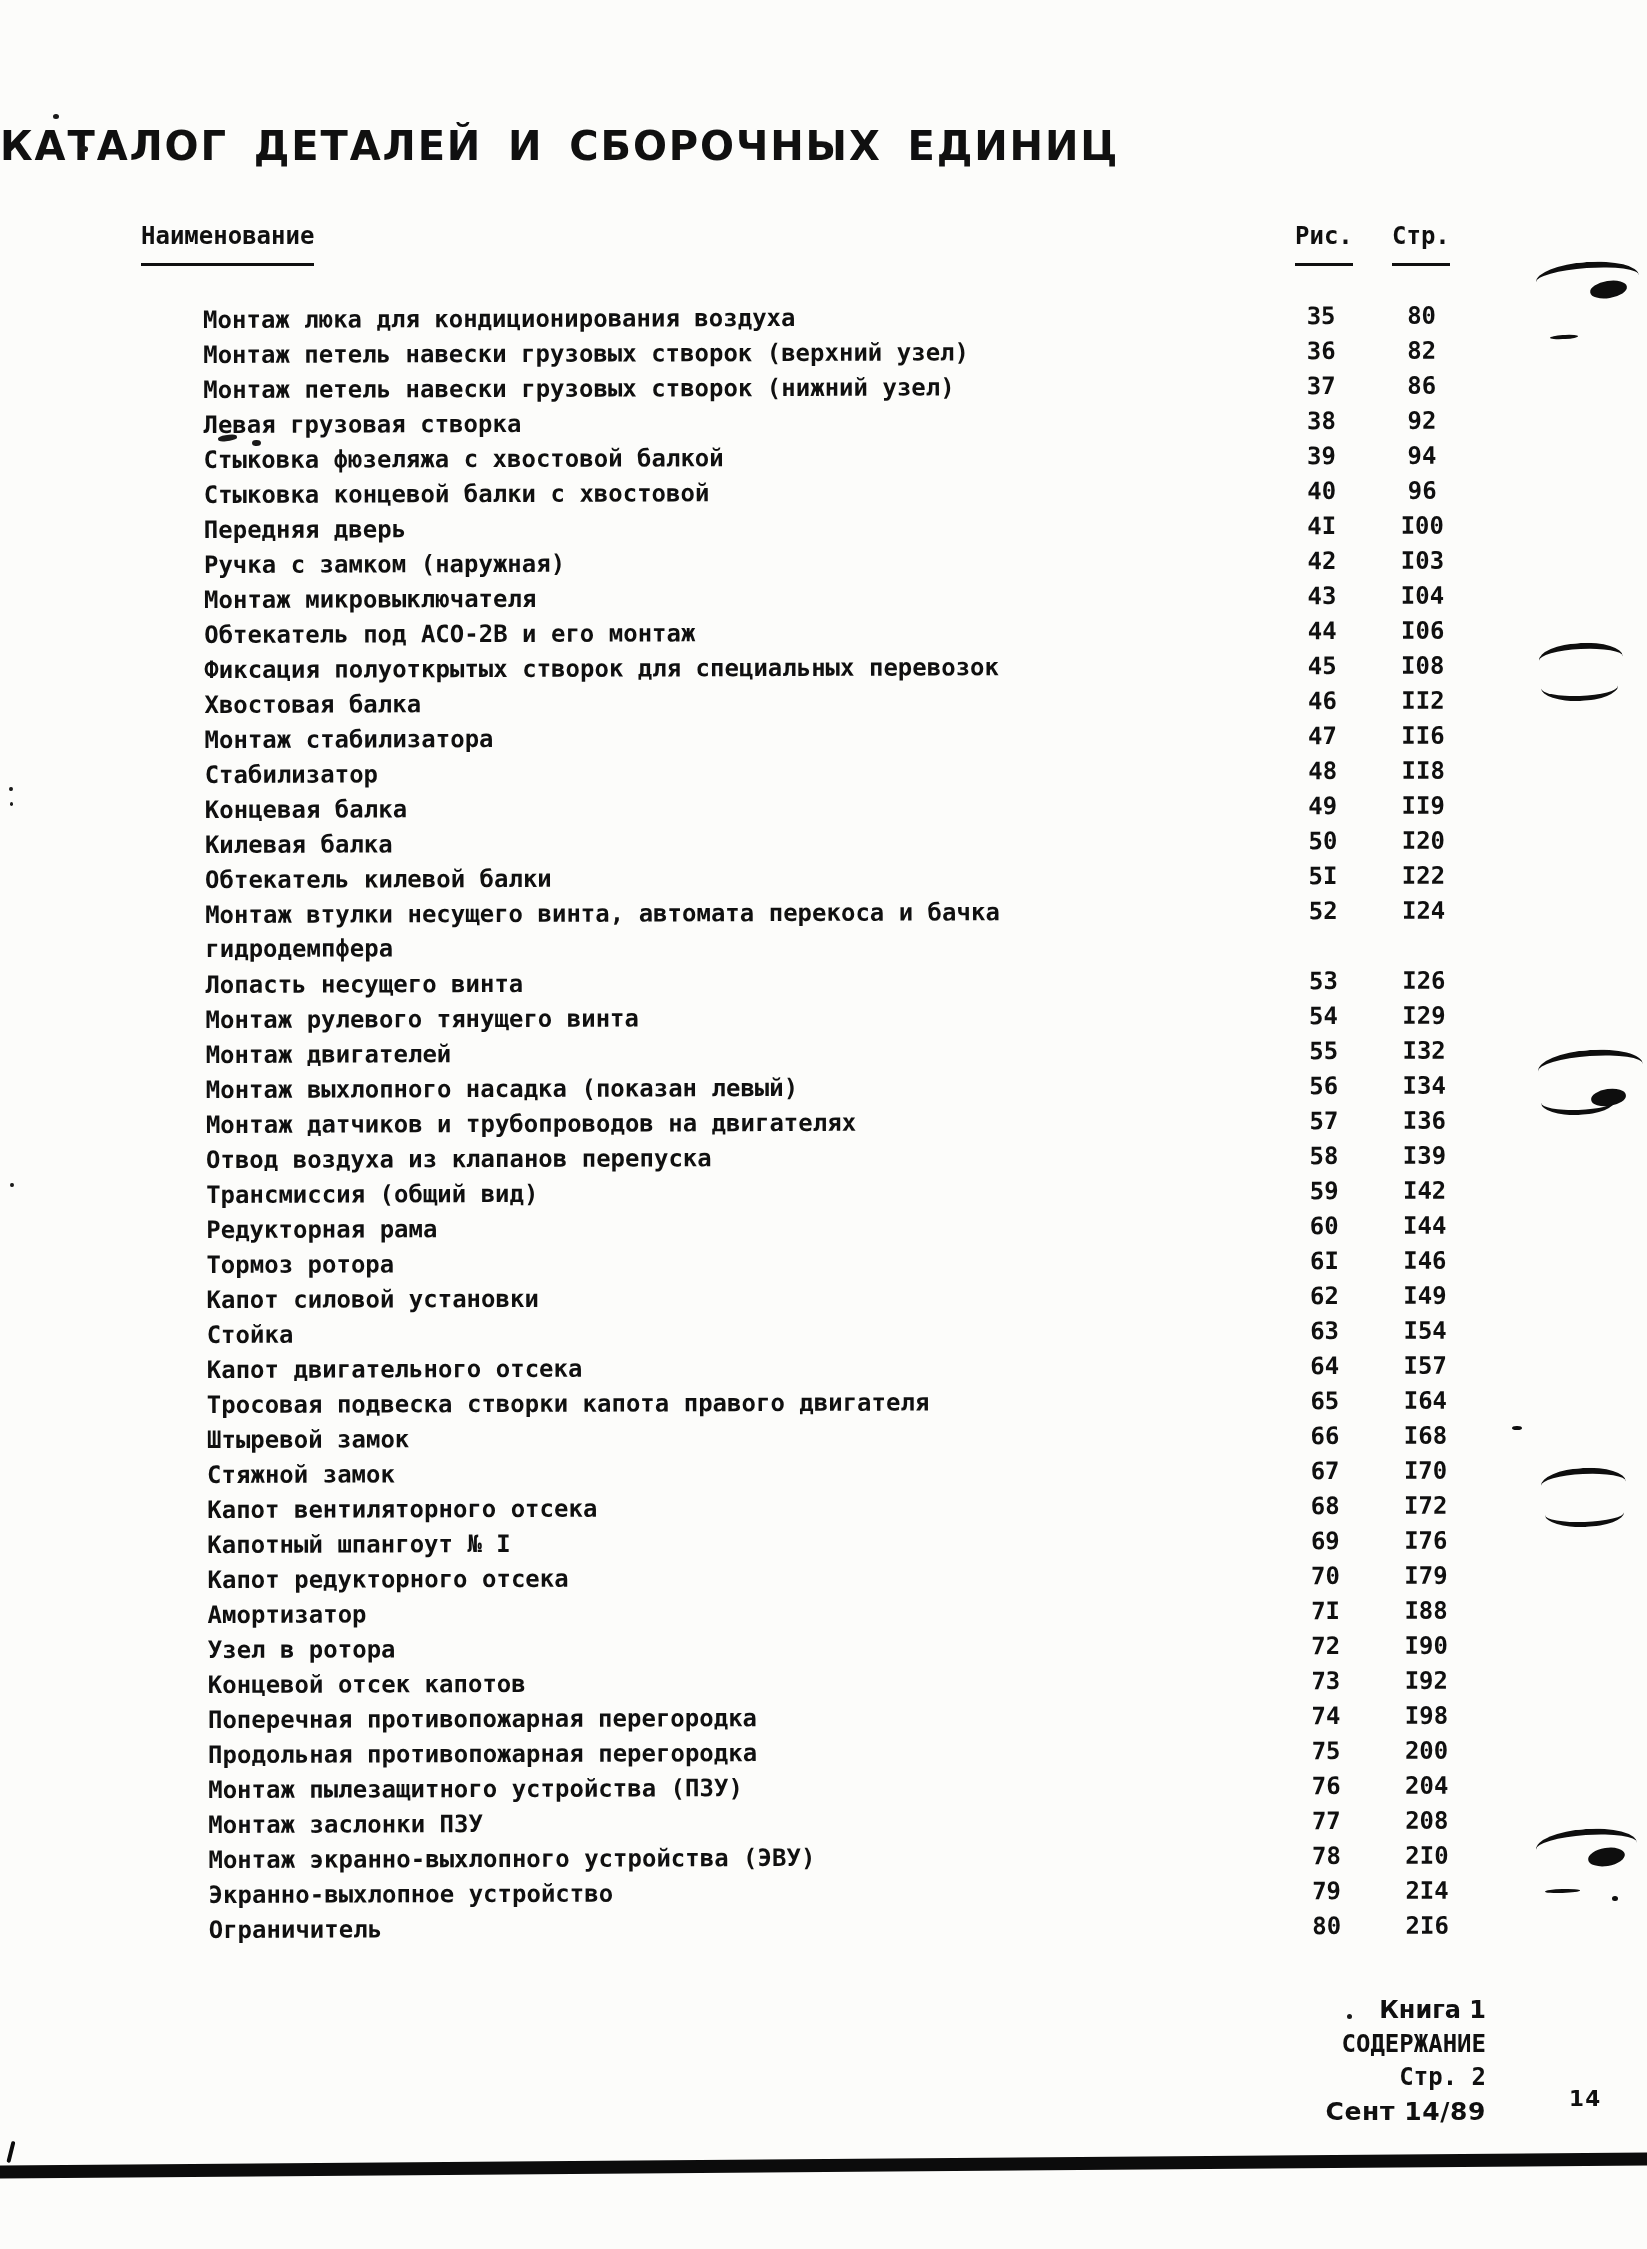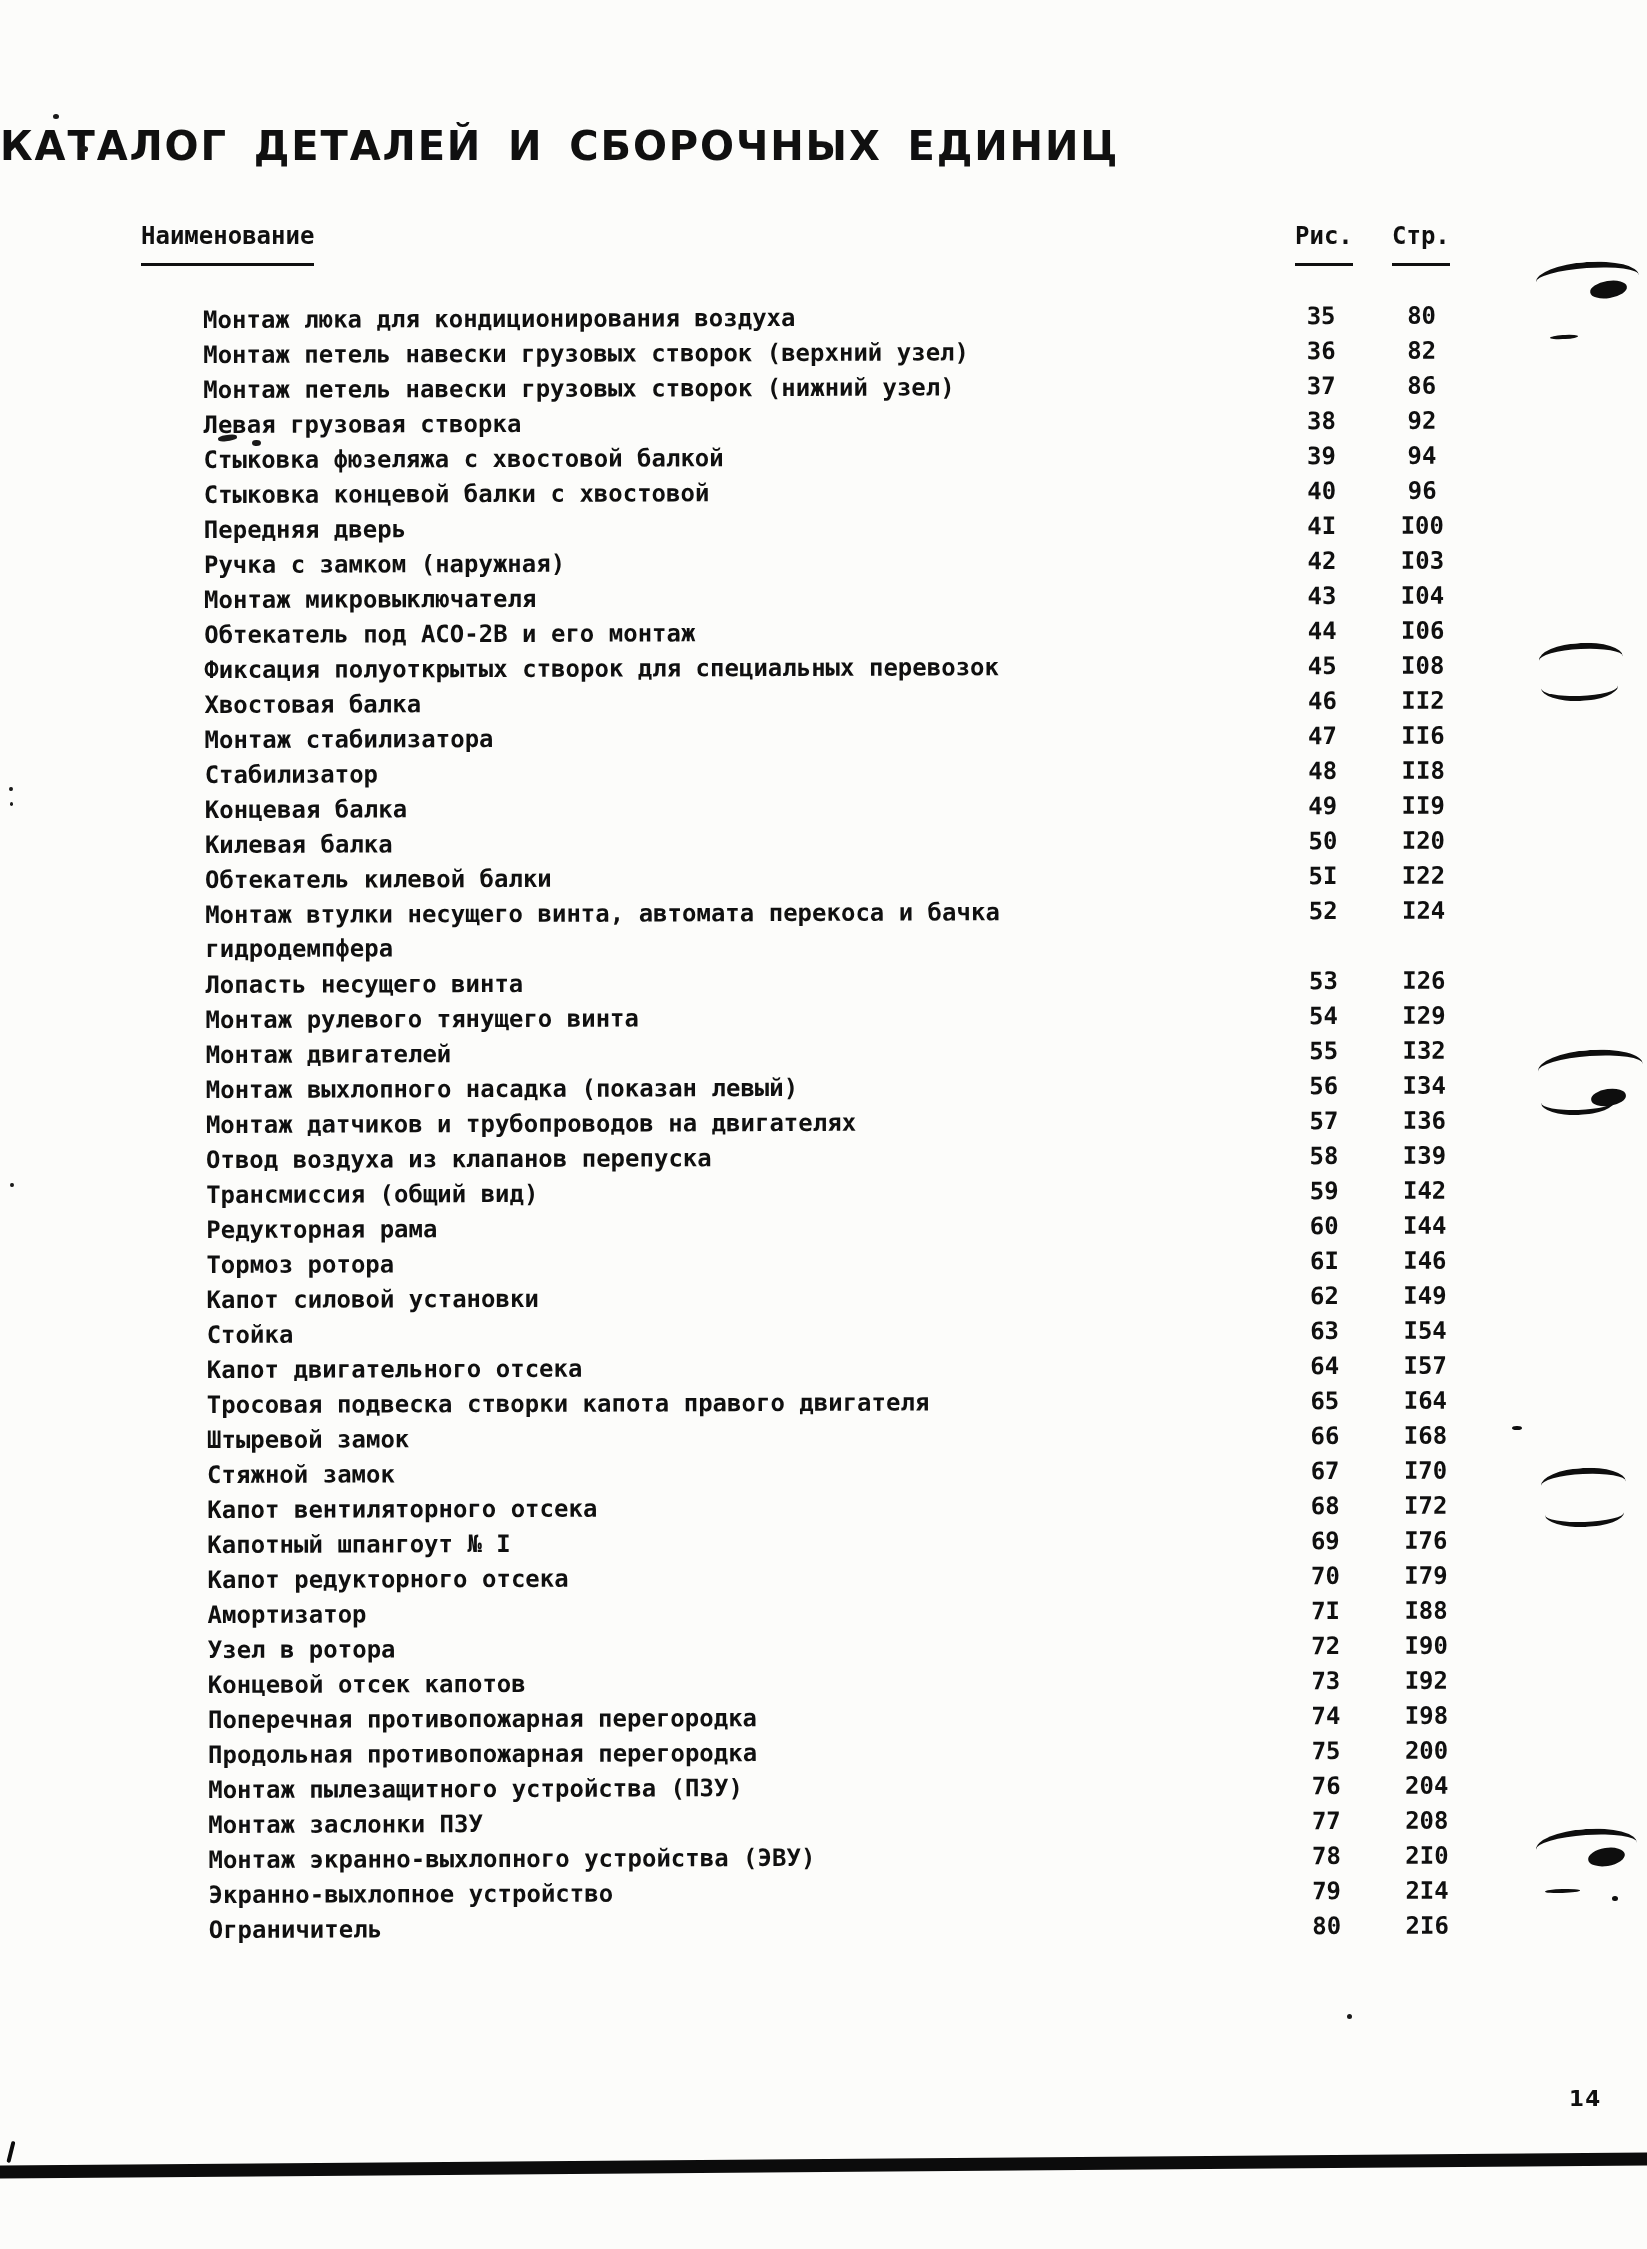--- a/index.html
+++ b/index.html
@@ -303,20 +303,26 @@
         <div class="c-fig">79</div>
         <div class="c-page">2I4</div>
       </div>
       <div class="row">
         <div class="c-name">Ограничитель</div>
         <div class="c-fig">80</div>
         <div class="c-page">2I6</div>
       </div>
     </div>
 
+  <div class="footer">
+    <div class="f-book">Книга 1</div>
+    <div class="f-section">СОДЕРЖАНИЕ</div>
+    <div class="f-page">Стр. 2</div>
+    <div class="f-date">Сент 14/89</div>
+  </div>
 
   <div class="sheet-num">14</div>
 
   <div class="bottom-line"></div>
   <div class="bottom-hook"></div>
 
   <div class="arc t" style="left:1536px;top:262px;width:103px;height:27px;transform:rotate(-4deg);"></div>
   <div class="blob" style="left:1590px;top:281px;width:37px;height:16.5px;transform:rotate(-9deg);"></div>
   <div class="blob" style="left:1550px;top:335px;width:28px;height:4.4px;transform:rotate(-3deg);"></div>
 

